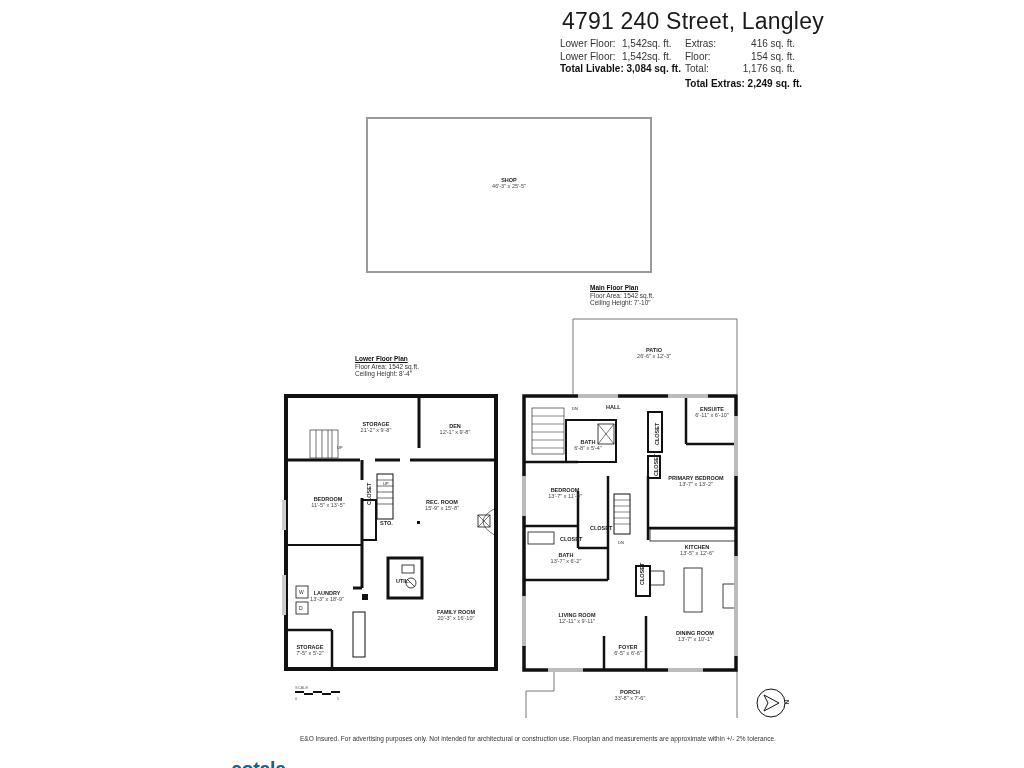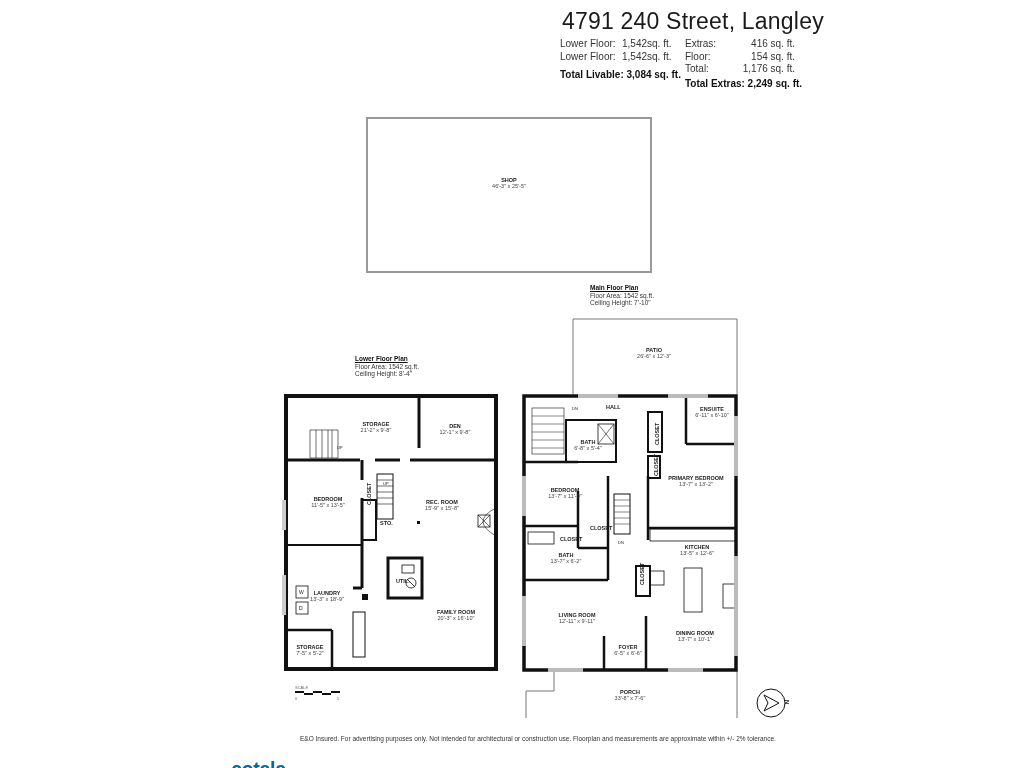--- a/index.html
+++ b/index.html
@@ -18,21 +18,21 @@
   .disclaimer { left: 300px; top: 735px; font-size: 6.5px; color: #333; white-space: nowrap; }
 </style>
 </head>
 <body>
 
 <div class="abs title">4791 240 Street, Langley</div>
 
 <div class="abs stats" style="left:560px; top:38px;">
   <div><span class="lbl" style="width:62px">Lower Floor:</span><span>1,542sq. ft.</span></div>
   <div><span class="lbl" style="width:62px">Lower Floor:</span><span>1,542sq. ft.</span></div>
-  <div style="margin-top:6px"><b>Total Livable: 3,084 sq. ft.</b></div>
+  <div style="margin-top:0"><b>Total Livable: 3,084 sq. ft.</b></div>
 </div>
 
 <div class="abs stats" style="left:685px; top:38px; width:110px;">
   <div style="display:flex;justify-content:space-between">
       <span>Extras:</span>
       <span>416 sq. ft.</span>
     </div>
   <div style="display:flex;justify-content:space-between">
       <span>Floor:</span>
       <span>154 sq. ft.</span>

